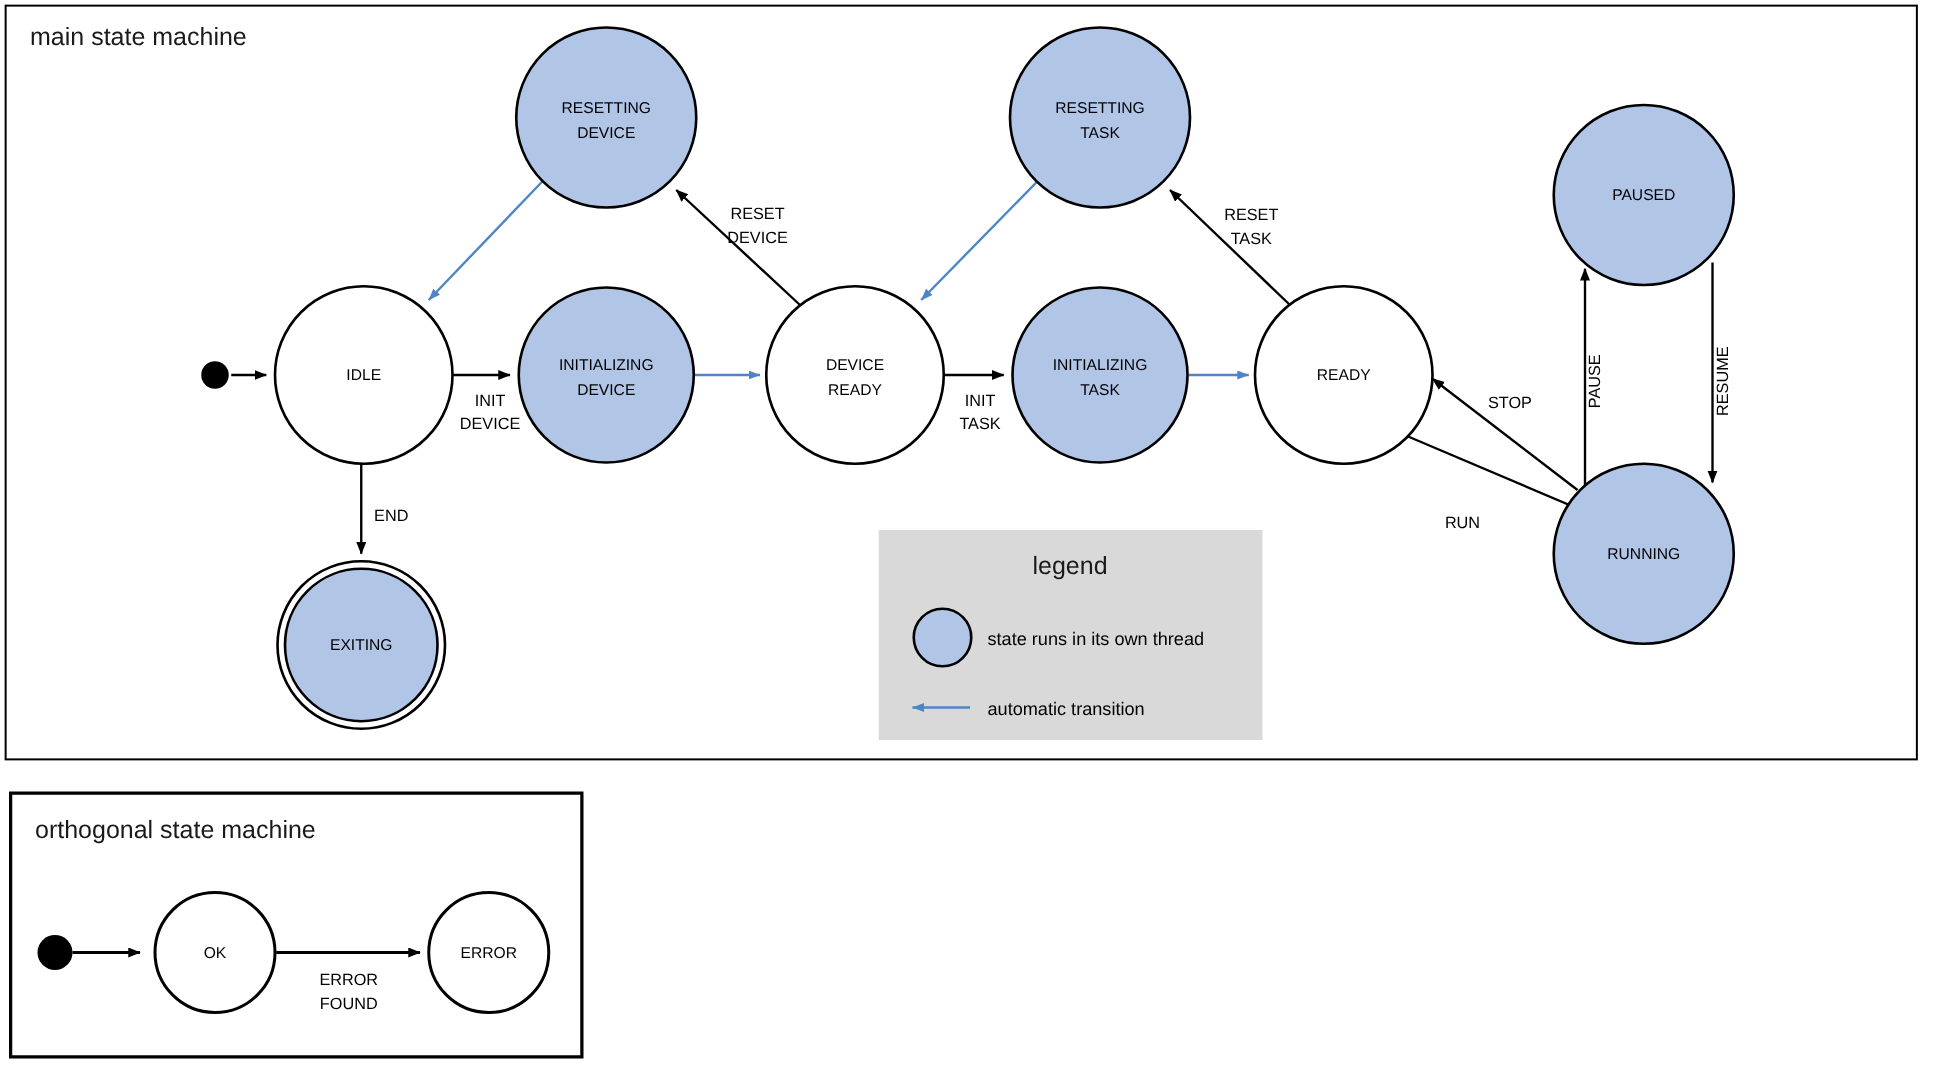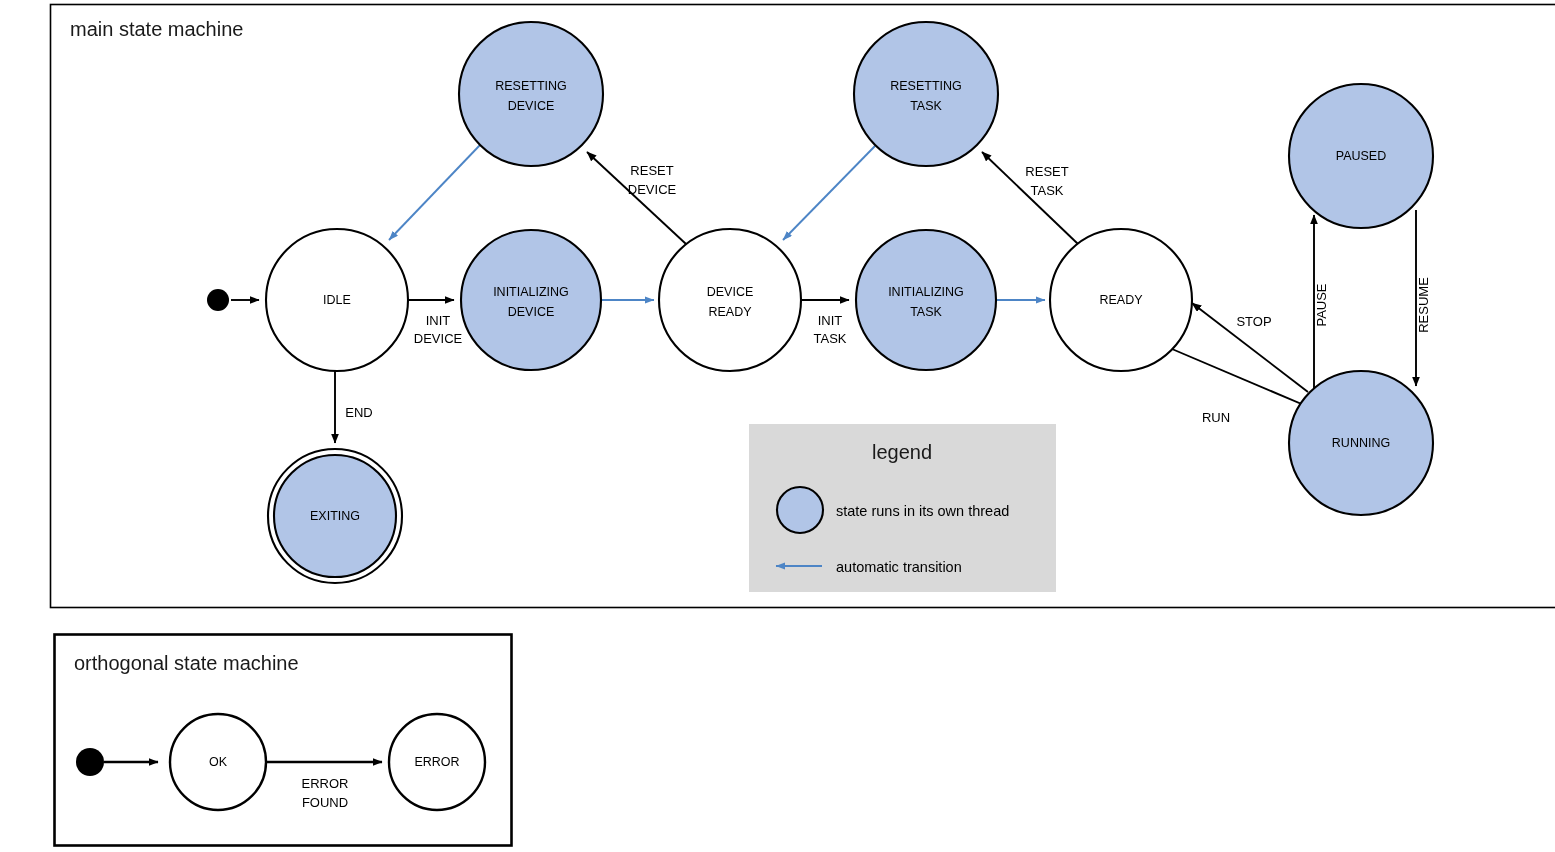--- a/index.html
+++ b/index.html
@@ -1,19 +1,19 @@
 <!DOCTYPE html>
 <html><head>
 <meta charset="utf-8">
 <style>
   html,body{margin:0;padding:0;background:#ffffff;}
   body{width:1555px;height:852px;position:relative;
        font-family:"Liberation Sans","DejaVu Sans",sans-serif;
        color:#000000;overflow:hidden;}
-  #stage{position:absolute;inset:0;width:1286px;height:852px;padding-left:46px;}
+  #stage{position:absolute;inset:0;width:1286px;height:852px;}
   svg{display:block;}
   .frame-title{font-size:20px;fill:#1a1a1a;}
   .state-label{font-size:12.5px;fill:#000000;text-anchor:middle;}
   .trans-label{font-size:13px;fill:#000000;text-anchor:middle;}
   .legend-title{font-size:20px;fill:#1a1a1a;text-anchor:middle;}
   .legend-text{font-size:14.5px;fill:#000000;}
 </style>
 </head>
 <body>
 

